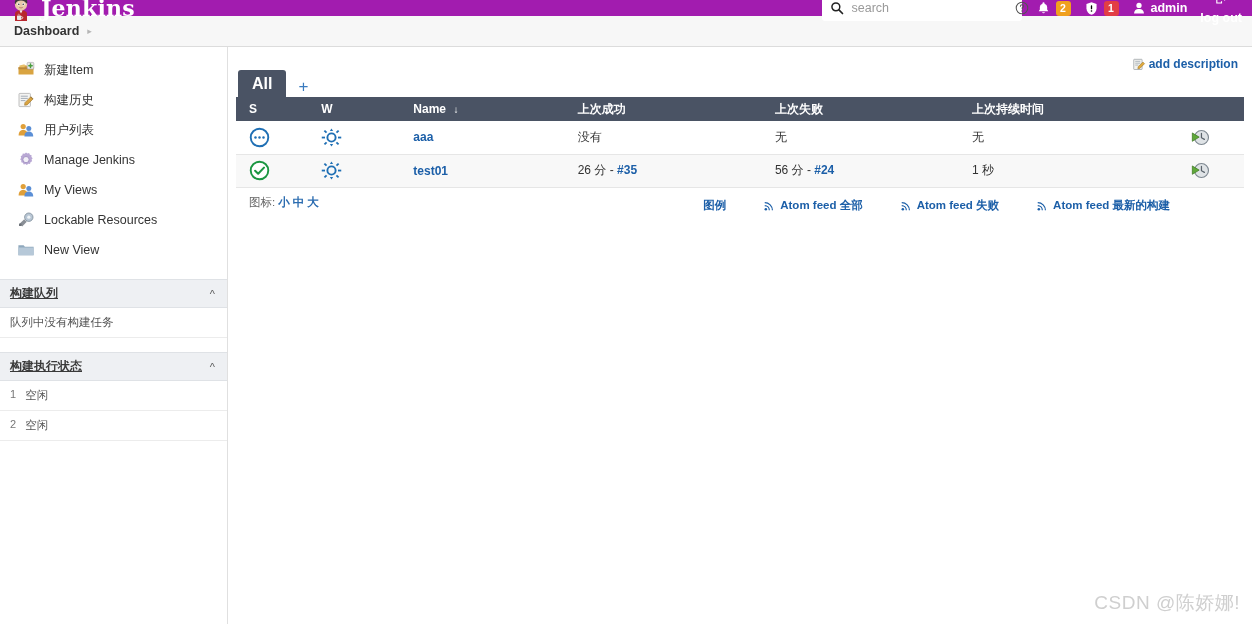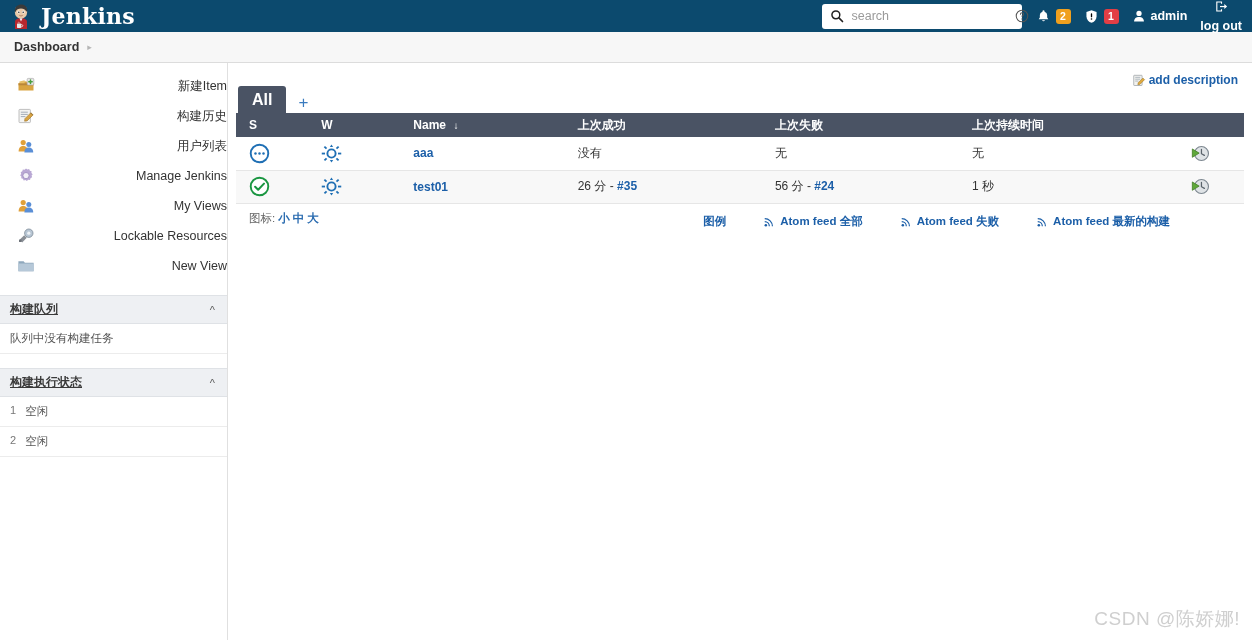--- a/index.html
+++ b/index.html
@@ -8,22 +8,22 @@
     width: 1252px; height: 640px;
     background: #fff;
     font-family: "Liberation Sans", "DejaVu Sans", sans-serif;
     font-size: 13px;
     color: #333;
     overflow: hidden;
   }
 
   
   #topbar {
-    height: 32px;
-    background: #0c4a6e;
+    height: 16px;
+    background: #a21caf;
     display: flex;
     align-items: center;
     padding: 0 10px 0 8px;
     position: relative;
   }
   #brand { display: flex; align-items: center; gap: 7px; }
   .jenkins-logo { width: 26px; height: 26px; position: relative; }
   #brand-name {
     color: #fff;
     font-family: "DejaVu Serif", "Liberation Serif", serif;
@@ -112,21 +112,20 @@
     padding-top: 8px;
   }
   .side-item {
     display: flex;
     align-items: center;
     gap: 9px;
     padding: 6px 0 6px 17px;
     height: 30px;
     cursor: pointer;
     text-decoration: none;
-    justify-content: space-between;
   }
   .side-label { font-size: 12.5px; color: #333; }
   .side-ico { width: 18px; height: 18px; display: inline-block; position: relative; flex: 0 0 18px; }
 
   .panel { margin-top: 14px; }
   .panel-head {
     background: #eef0f3;
     border-top: 1px solid #dfe2e6;
     border-bottom: 1px solid #dfe2e6;
     height: 29px;

